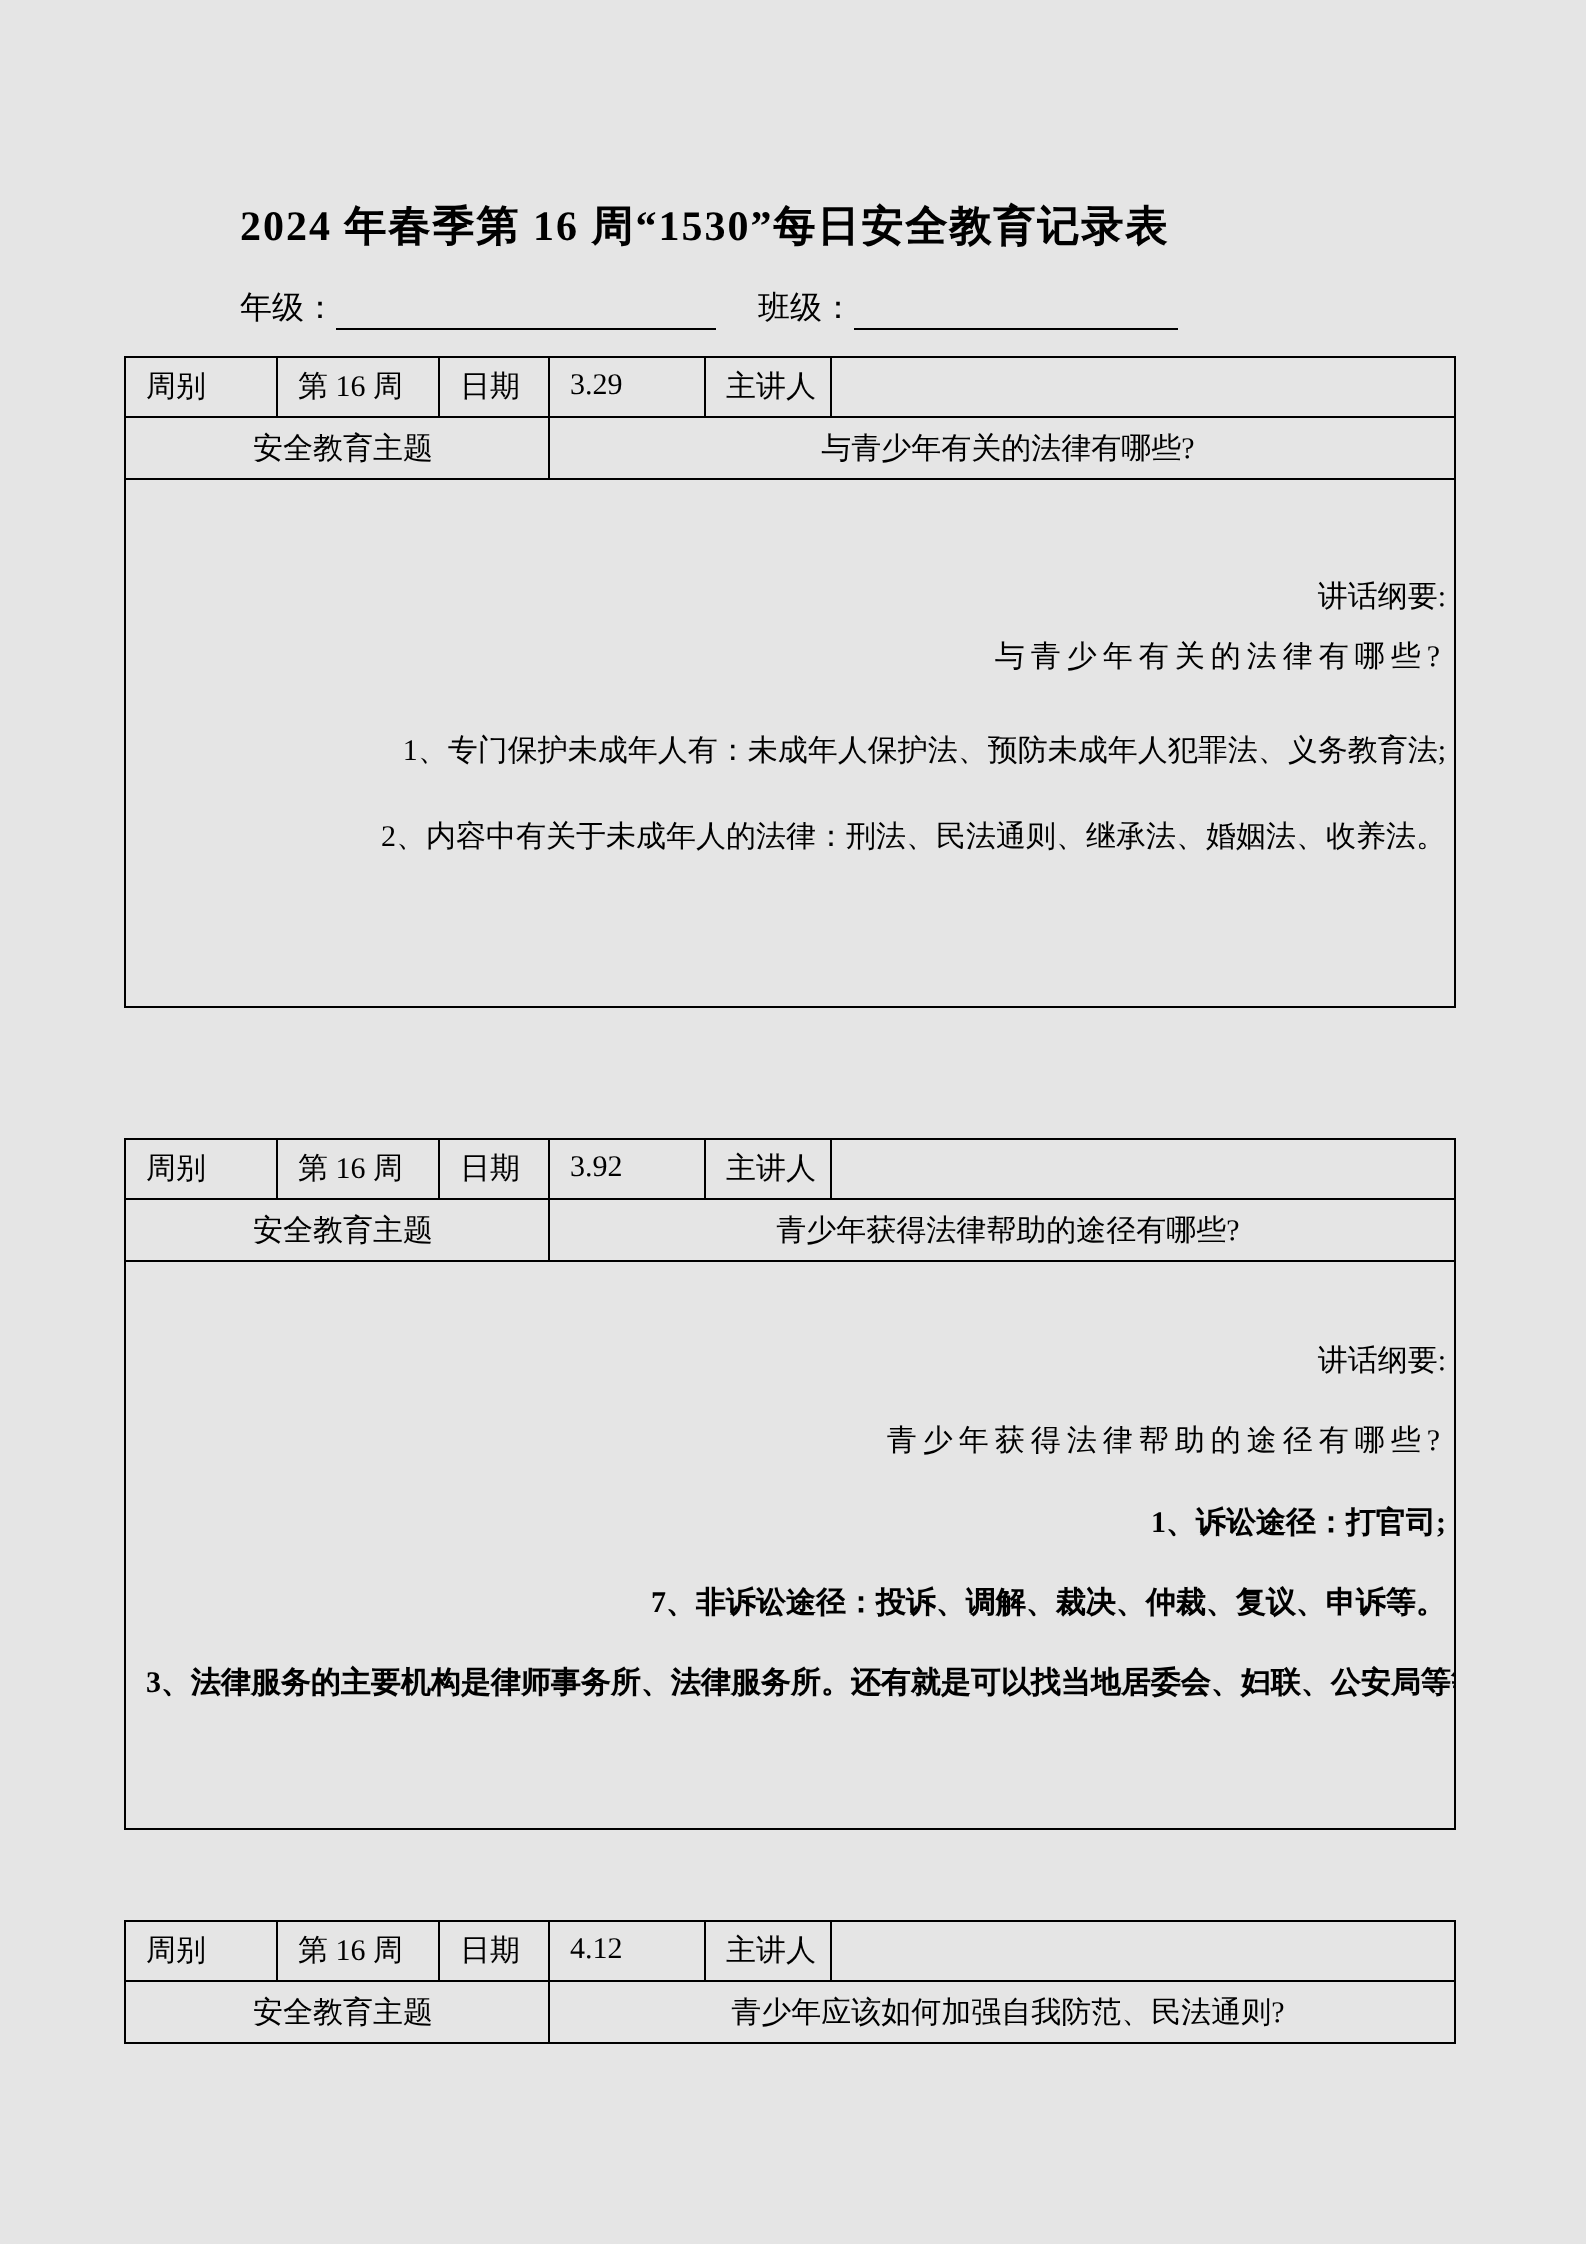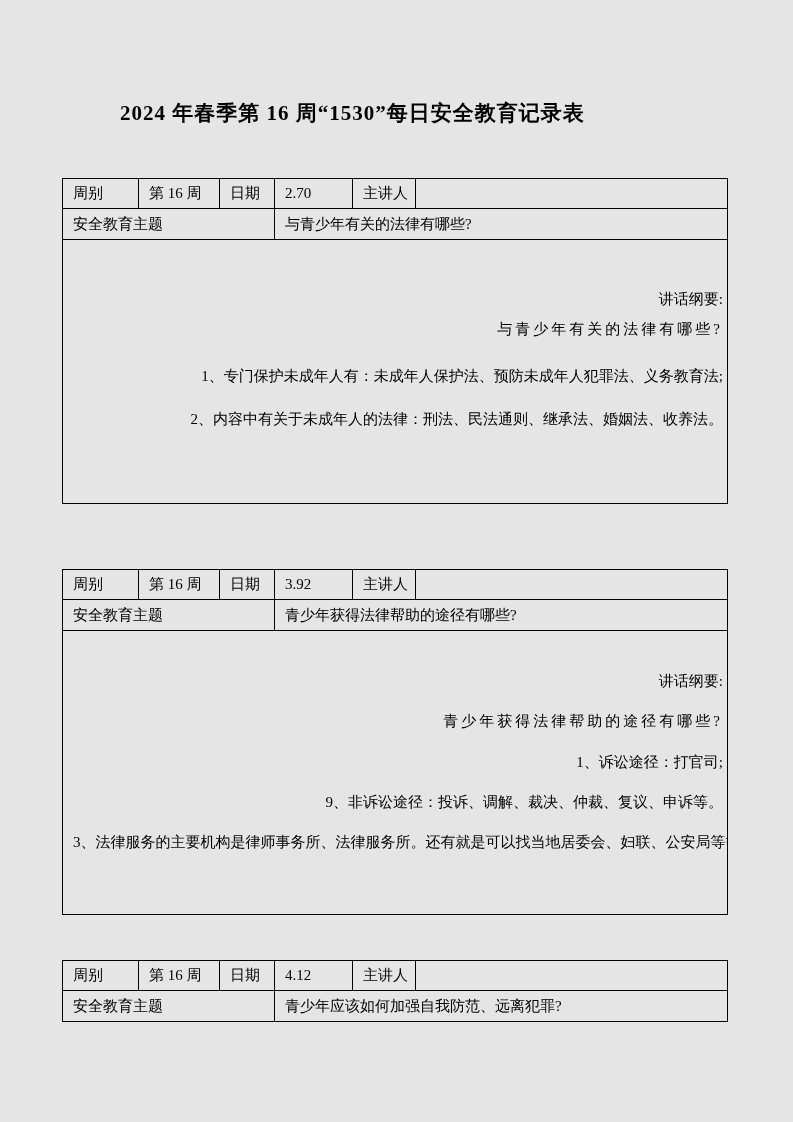--- a/index.html
+++ b/index.html
@@ -59,21 +59,21 @@
   table.t3 { top: 960px; }
 
   table.rec td {
     border: 1.5px solid #000;
     padding: 0 4px 0 10px;
     vertical-align: middle;
     overflow: hidden;
     white-space: nowrap;
   }
   tr.r-head td { height: 29px; }
-  tr.r-topic td { height: 30px; }
+  tr.r-topic td { height: 30px; text-align: center; }
 
   td.body-cell {
     vertical-align: top;
     padding: 13px 42px 0 10px;
     white-space: normal;
     text-align: right;
   }
   .t1 td.body-cell { height: 263px; }
   .t2 td.body-cell { height: 283px; }
 
@@ -81,45 +81,48 @@
     margin: 0;
     line-height: 19px;
   }
   .question { letter-spacing: 3px; }
 
   .t1 .outline  { margin-bottom: 11px; }
   .t1 .question { margin-bottom: 28px; }
   .t1 .point    { margin-bottom: 24px; }
   .t2 .outline  { margin-bottom: 21px; }
   .t2 .question { margin-bottom: 22px; }
-  .t2 .point    { margin-bottom: 21px; }
+  .t2 .point    { margin-bottom: 21px; font-weight: bold; }
 </style>
 </head>
 <body>
 
 <div class="page">
 
   <div class="doc-title">2024 年春季第 16 周“1530”每日安全教育记录表</div>
 
+  <div class="grade-line">
+    <span class="lab">年级：</span><span class="blank blank-grade"></span><span class="lab">班级：</span><span class="blank blank-class"></span>
+  </div>
 
   <table class="rec t1">
     <colgroup>
       <col style="width:76px">
         <col style="width:81px">
         <col style="width:55px">
       <col style="width:78px">
         <col style="width:63px">
         <col>
     </colgroup>
     <tbody>
       <tr class="r-head">
         <td>周别</td>
         <td>第 16 周</td>
         <td>日期</td>
-        <td>2.70</td>
+        <td>3.29</td>
         <td>主讲人</td>
         <td></td>
       </tr>
       <tr class="r-topic">
         <td colspan="3">安全教育主题</td>
         <td colspan="3">与青少年有关的法律有哪些?</td>
       </tr>
       <tr class="r-body">
         <td colspan="6" class="body-cell">
           <p class="outline">讲话纲要:</p>
@@ -151,21 +154,21 @@
       </tr>
       <tr class="r-topic">
         <td colspan="3">安全教育主题</td>
         <td colspan="3">青少年获得法律帮助的途径有哪些?</td>
       </tr>
       <tr class="r-body">
         <td colspan="6" class="body-cell">
           <p class="outline">讲话纲要:</p>
           <p class="question">青少年获得法律帮助的途径有哪些?</p>
           <p class="point">1、诉讼途径：打官司;</p>
-          <p class="point">9、非诉讼途径：投诉、调解、裁决、仲裁、复议、申诉等。</p>
+          <p class="point">7、非诉讼途径：投诉、调解、裁决、仲裁、复议、申诉等。</p>
           <p class="point">3、法律服务的主要机构是律师事务所、法律服务所。还有就是可以找当地居委会、妇联、公安局等等。</p>
         </td>
       </tr>
     </tbody>
   </table>
 
   <table class="rec t3">
     <colgroup>
       <col style="width:76px">
         <col style="width:81px">
@@ -178,18 +181,18 @@
       <tr class="r-head">
         <td>周别</td>
         <td>第 16 周</td>
         <td>日期</td>
         <td>4.12</td>
         <td>主讲人</td>
         <td></td>
       </tr>
       <tr class="r-topic">
         <td colspan="3">安全教育主题</td>
-        <td colspan="3">青少年应该如何加强自我防范、远离犯罪?</td>
+        <td colspan="3">青少年应该如何加强自我防范、民法通则?</td>
       </tr>
     </tbody>
   </table>
 
 </div>
 
 </body></html>

